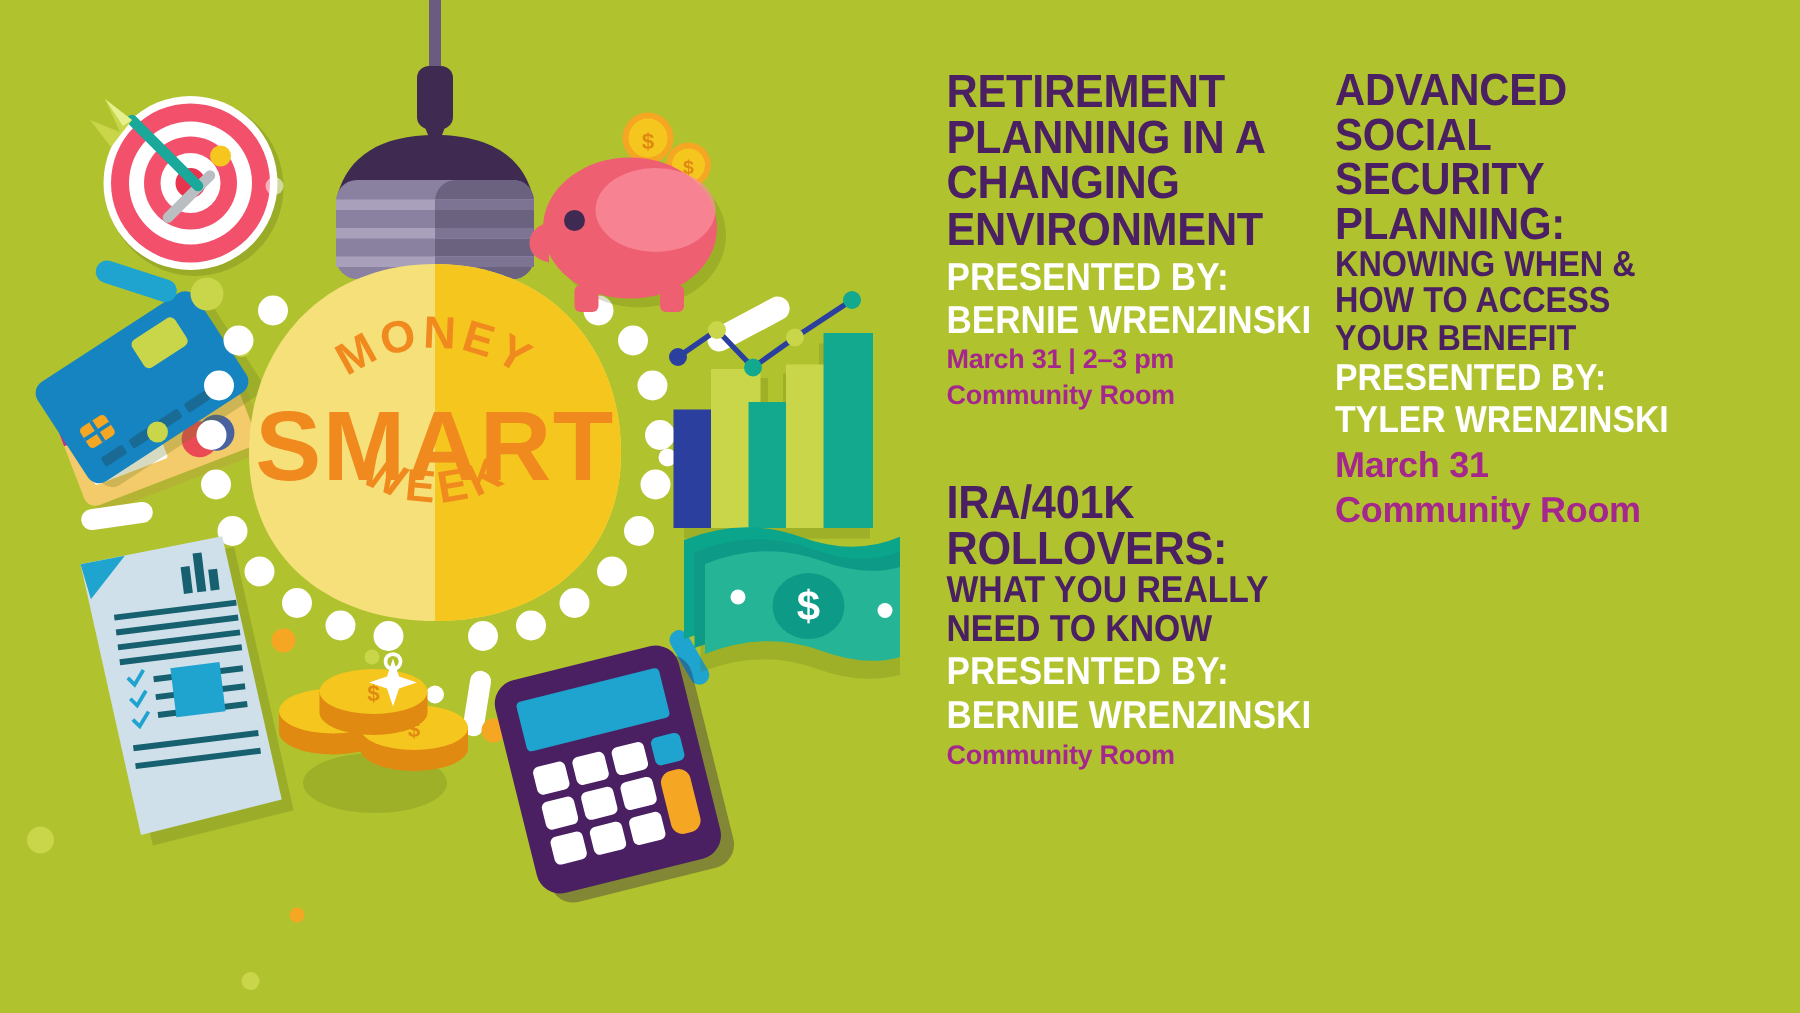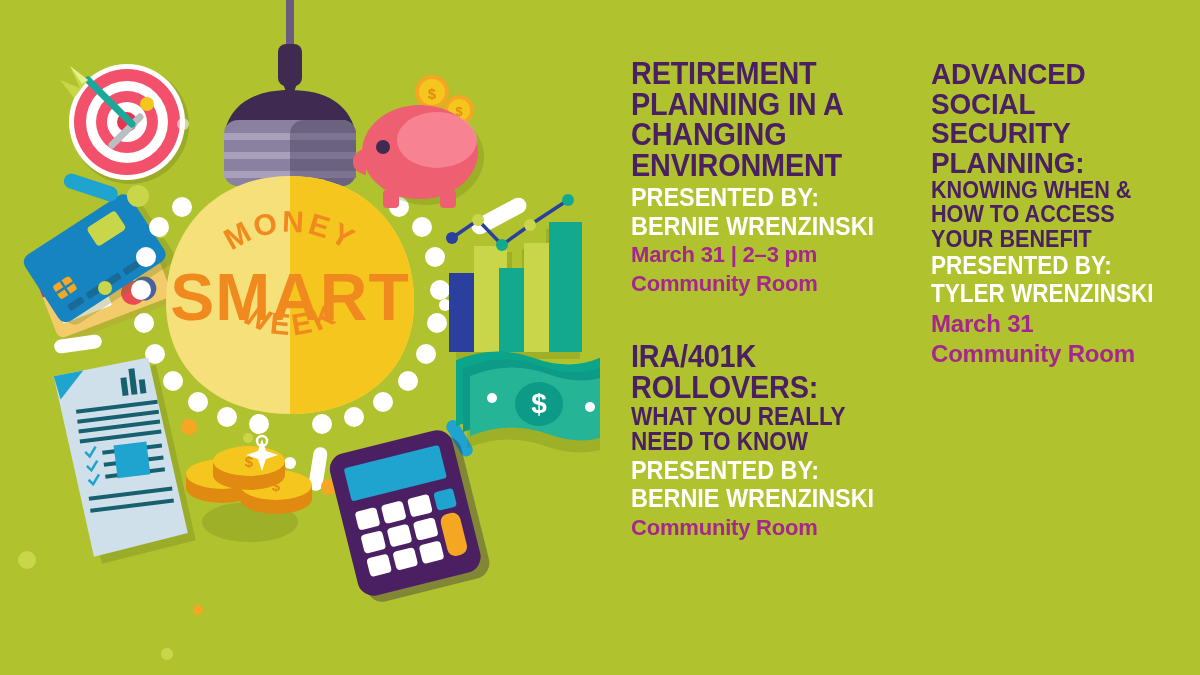--- a/index.html
+++ b/index.html
@@ -9,23 +9,23 @@
     font-family:"Liberation Sans", sans-serif;
     position:relative;
   }
   .stage{position:absolute;inset:0;width:1200px;height:675px;}
 
   
   .illus{position:absolute;left:0;top:0;width:600px;height:675px;}
   .illus svg{display:block;}
 
   
-  .col{position:absolute;margin-top:13px;}
+  .col{position:absolute;}
   .col-a{left:631px;top:46px;width:285px;}
-  .col-b{left:931px;top:46px;width:262px;}
+  .col-b{left:890px;top:46px;width:262px;}
 
   .event{margin:0 0 0 0;}
   .event + .event{margin-top:46px;}
 
   .title-main{
     font-family:"Liberation Sans Narrow","Liberation Sans",sans-serif;
     font-weight:bold;
     color:#4a2063;
     font-size:31px;
     line-height:0.99;
@@ -53,21 +53,21 @@
     font-size:26px;
     line-height:1.03;
     text-transform:uppercase;
     margin:2px 0 0 0;
     transform:scaleX(0.9);
     transform-origin:left top;
   }
   .when{
     font-weight:bold;
     color:#a5278e;
-    font-size:22px;
+    font-size:18px;
     line-height:1.16;
     margin:3px 0 0 0;
     letter-spacing:-0.2px;
   }
   .col-b .title-main{font-size:30px;}
   .col-b .title-sub{font-size:24px;}
   .col-b .presenter{font-size:25px;}
   .col-b .when{font-size:24px;}
 </style>
 </head>

